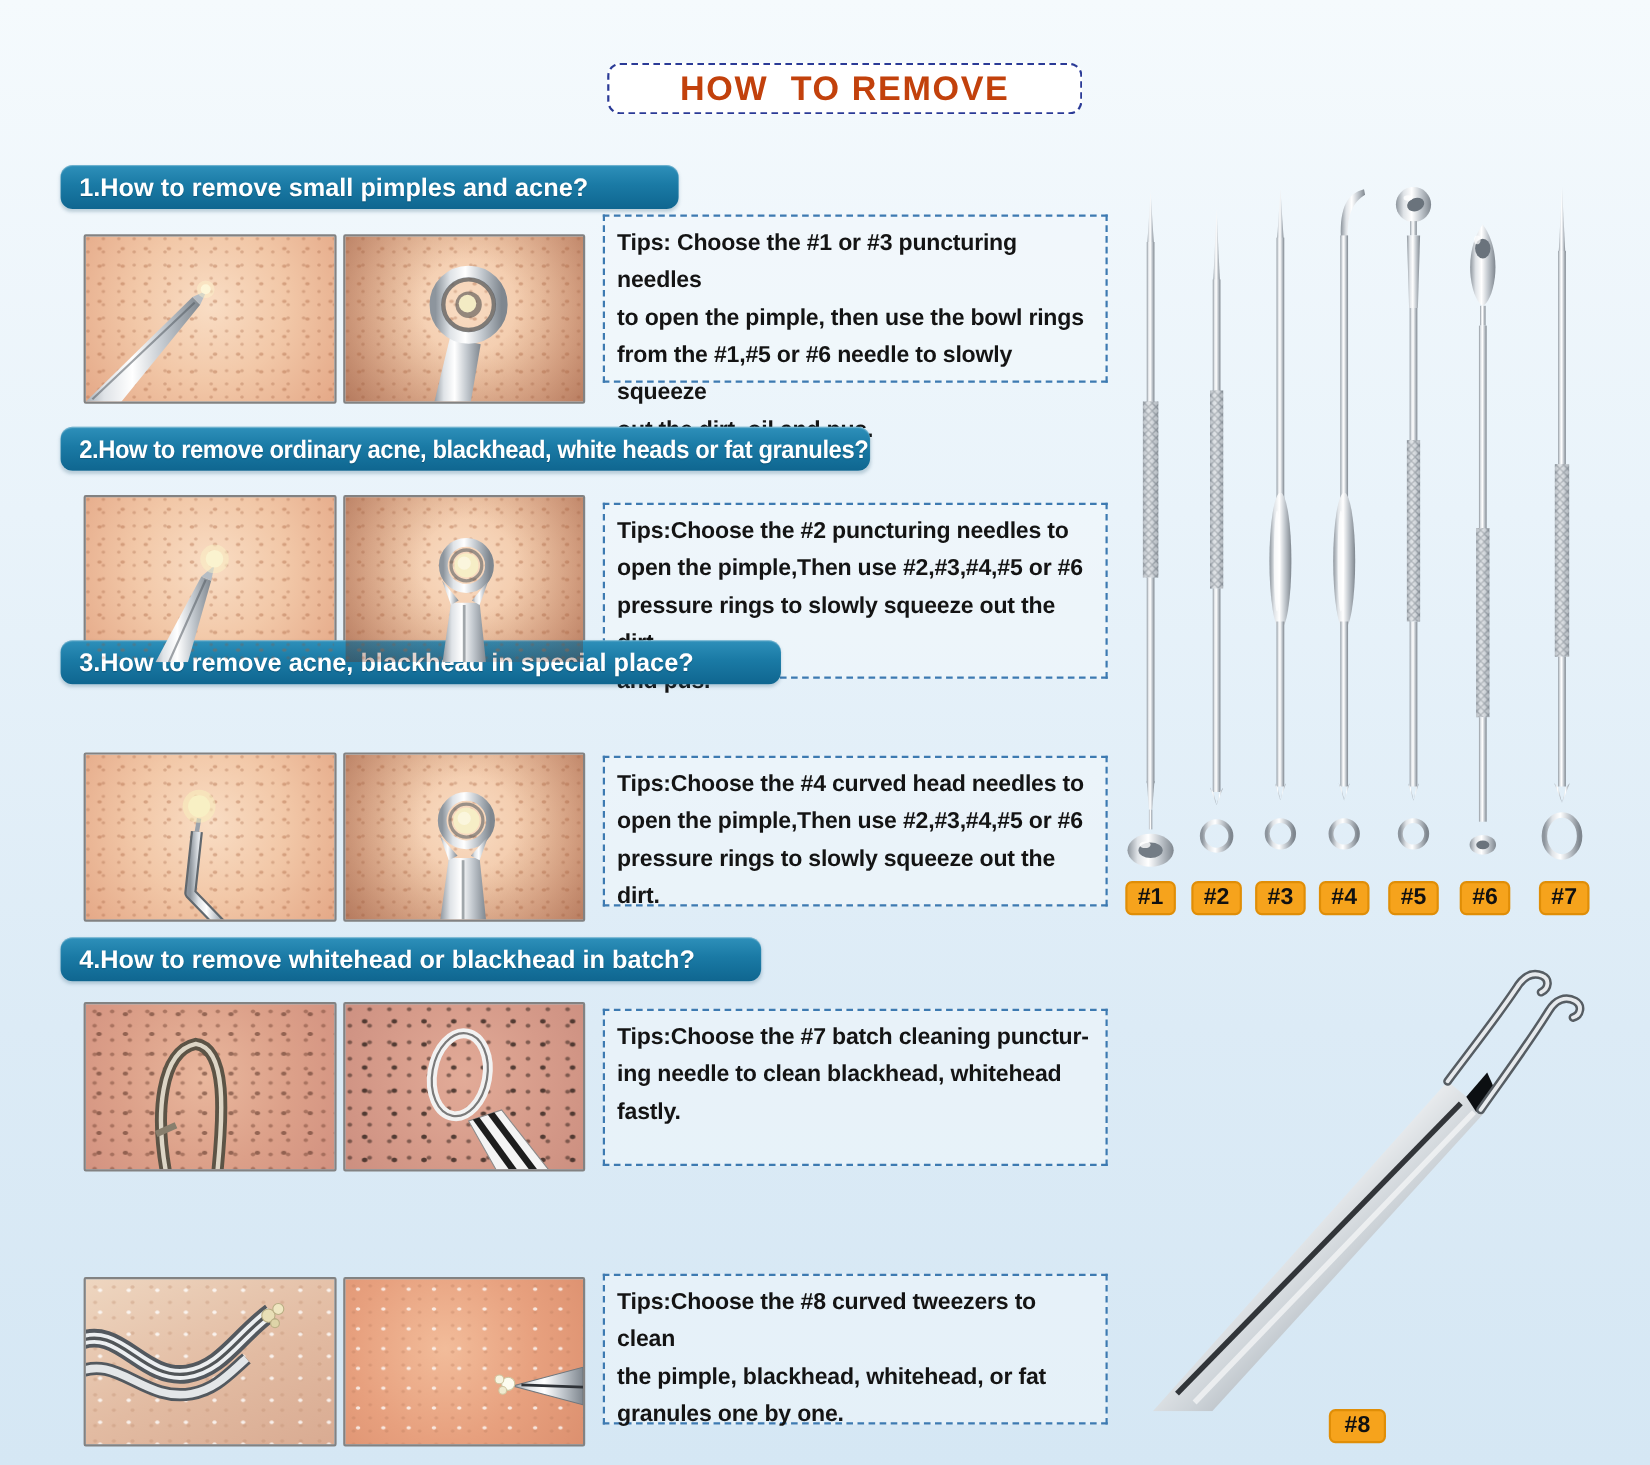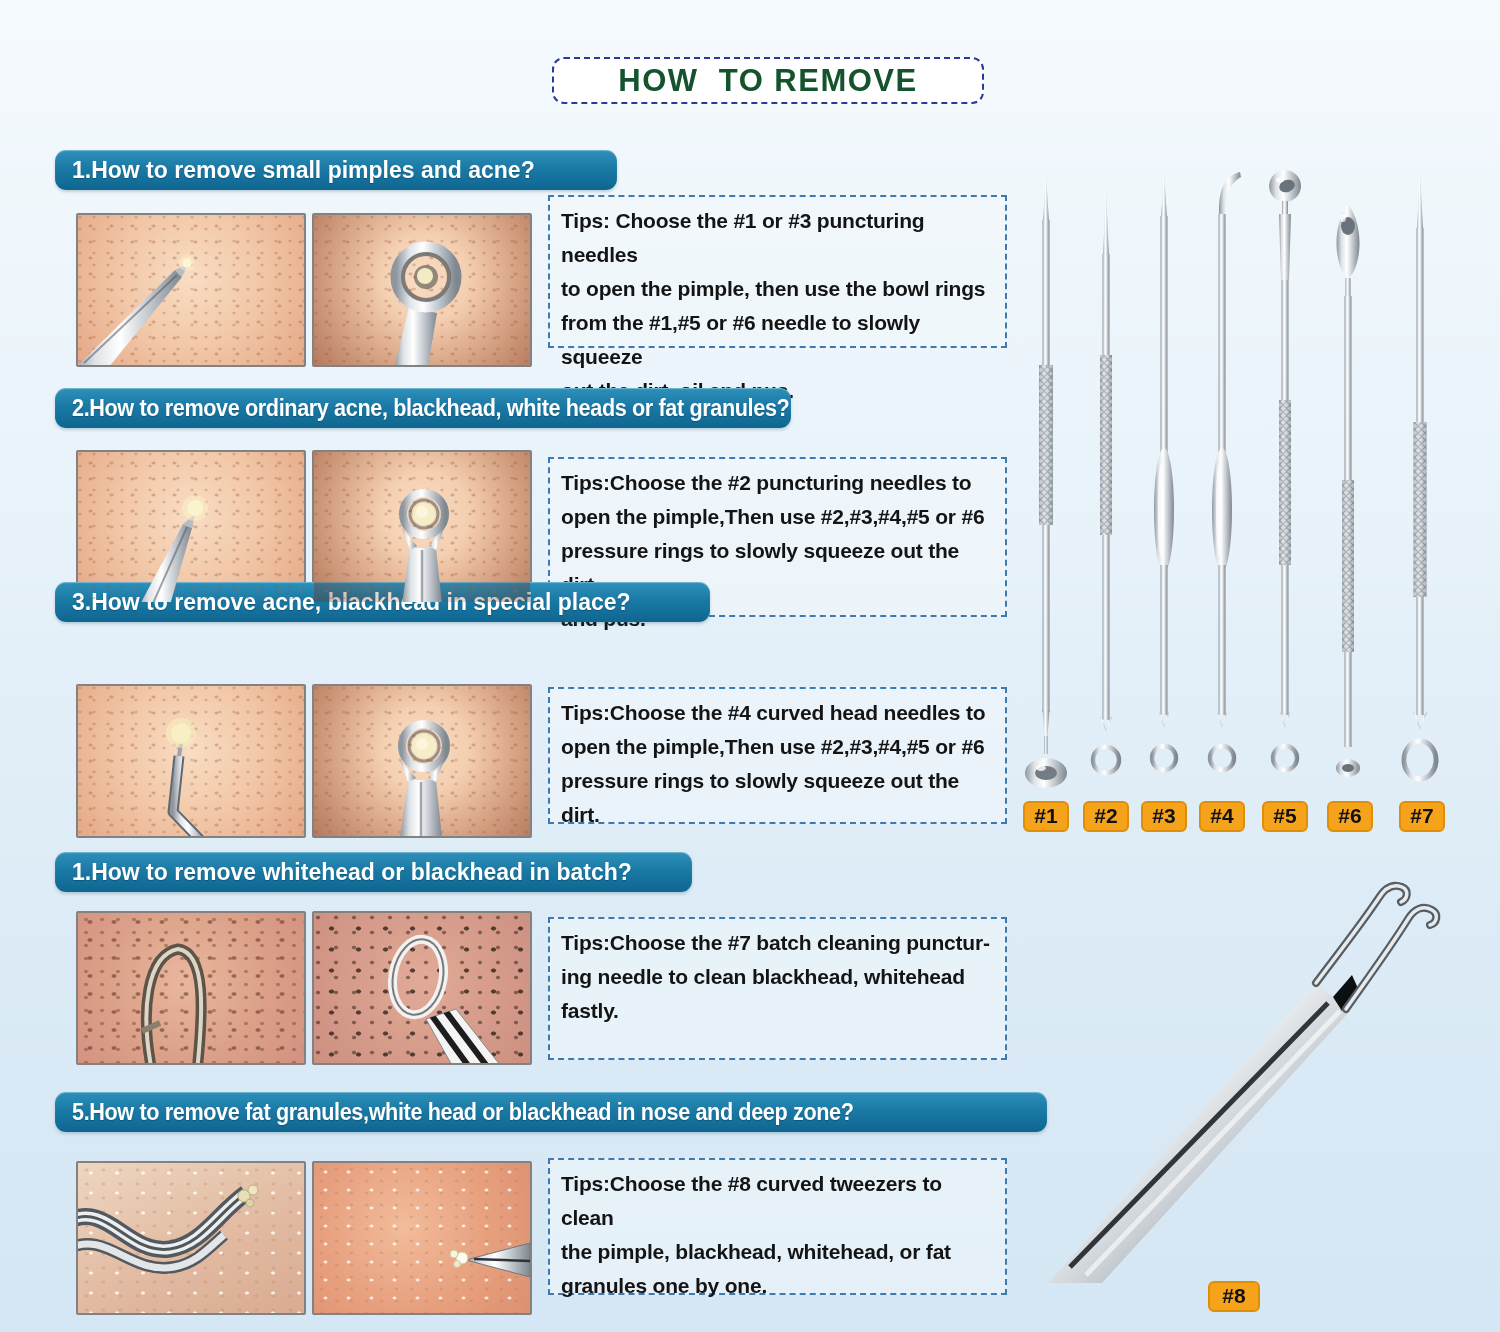--- a/index.html
+++ b/index.html
@@ -7,21 +7,21 @@
   #canvas {
     position:relative; width:1500px; height:1332px; margin:0 auto; overflow:hidden;
     background: linear-gradient(180deg, #f5fafd 0%, #e9f3fa 35%, #dcebf6 70%, #d5e7f4 100%);
   }
   
   .title-box {
     position:absolute; left:552px; top:57px; width:432px; height:47px;
     background:#ffffff; border:2px dashed #2a3a96; border-radius:12px;
     display:flex; align-items:center; justify-content:center; box-sizing:border-box;
   }
-  .title-text { color:#14532d; font-size:31px; font-weight:bold; letter-spacing:1.5px; white-space:pre; }
+  .title-text { color:#c2410c; font-size:31px; font-weight:bold; letter-spacing:1.5px; white-space:pre; }
   
   .section-bar {
     position:absolute; left:55px; height:40px; box-sizing:border-box;
     background:linear-gradient(180deg,#2e90ba 0%, #1a7aa5 45%, #0f6690 100%);
     border-radius:11px; color:#ffffff; font-weight:bold; font-size:23px;
     line-height:40px; padding-left:17px; white-space:nowrap;
     box-shadow:0 2px 3px rgba(40,90,120,.25), inset 0 1px 1px rgba(255,255,255,.35);
     text-shadow:0 1px 1px rgba(0,40,60,.35);
   }
   .condensed span { display:inline-block; transform:scaleX(.94); transform-origin:0 50%; letter-spacing:-0.4px; }
@@ -191,21 +191,21 @@
       <line x1="107" y1="152" x2="107" y2="96" stroke="#6c7379" stroke-width="2.5" opacity=".6"></line>
     </svg>
   </div>
   <div class="tip-box" style="top:687px;height:137px">
     <div class="tip-text">Tips:Choose the #4 curved head needles to
 open the pimple,Then use #2,#3,#4,#5 or #6
 pressure rings to slowly squeeze out the dirt.</div>
   </div>
 
   <div class="section-bar" style="top:852px;width:637px">
-    <span>1.How to remove whitehead or blackhead in batch?</span>
+    <span>4.How to remove whitehead or blackhead in batch?</span>
   </div>
   <div class="photo skin-4l" style="left:76px;top:911px;width:226px">
     <svg viewBox="0 0 226 150">
       <path d="M76,168 C60,96 70,42 100,36 C128,40 126,96 118,168" fill="none" stroke="#5c5446" stroke-width="11"></path>
       <path d="M76,168 C60,96 70,42 100,36 C128,40 126,96 118,168" fill="none" stroke="#ddd6c6" stroke-width="4"></path>
       <path d="M64,118 L82,110" stroke="#887f6d" stroke-width="6"></path>
     </svg>
   </div>
   <div class="photo skin-4r" style="left:312px;top:911px;width:216px">
     <svg viewBox="0 0 216 150">
@@ -223,23 +223,20 @@
         <line x1="144" y1="92" x2="186" y2="146" stroke="#1d1d1d" stroke-width="6"></line>
       </g>
     </svg>
   </div>
   <div class="tip-box" style="top:917px;height:143px">
     <div class="tip-text">Tips:Choose the #7 batch cleaning punctur-
 ing needle to clean blackhead, whitehead
 fastly.</div>
   </div>
 
-  <div class="section-bar condensed" style="top:1092px;width:992px">
-    <span>5.How to remove fat granules,white head or blackhead in nose and deep zone?</span>
-  </div>
   <div class="photo skin-5l" style="left:76px;top:1161px;width:226px">
     <svg viewBox="0 0 226 150">
       <path d="M-10,58 C30,38 50,92 92,86 C124,81 138,52 168,30" stroke="#53595f" stroke-width="17" fill="none"></path>
       <path d="M-10,58 C30,38 50,92 92,86 C124,81 138,52 168,30" stroke="#eceff1" stroke-width="10" fill="none"></path>
       <path d="M-10,58 C30,38 50,92 92,86 C124,81 138,52 168,30" stroke="#2b2f33" stroke-width="3" fill="none" opacity=".8"></path>
       <path d="M-10,86 C28,66 52,112 96,104 C118,100 130,86 146,72" stroke="#53595f" stroke-width="12" fill="none"></path>
       <path d="M-10,86 C28,66 52,112 96,104 C118,100 130,86 146,72" stroke="#e3e6e8" stroke-width="7" fill="none"></path>
       <circle cx="166" cy="33" r="6" fill="#e8dfb6" stroke="#b9ae84" stroke-width="1"></circle>
       <circle cx="175" cy="27" r="5" fill="#efe7c2" stroke="#b9ae84" stroke-width="1"></circle>
       <circle cx="172" cy="40" r="4" fill="#ded4a8" stroke="#b9ae84" stroke-width="1"></circle>

